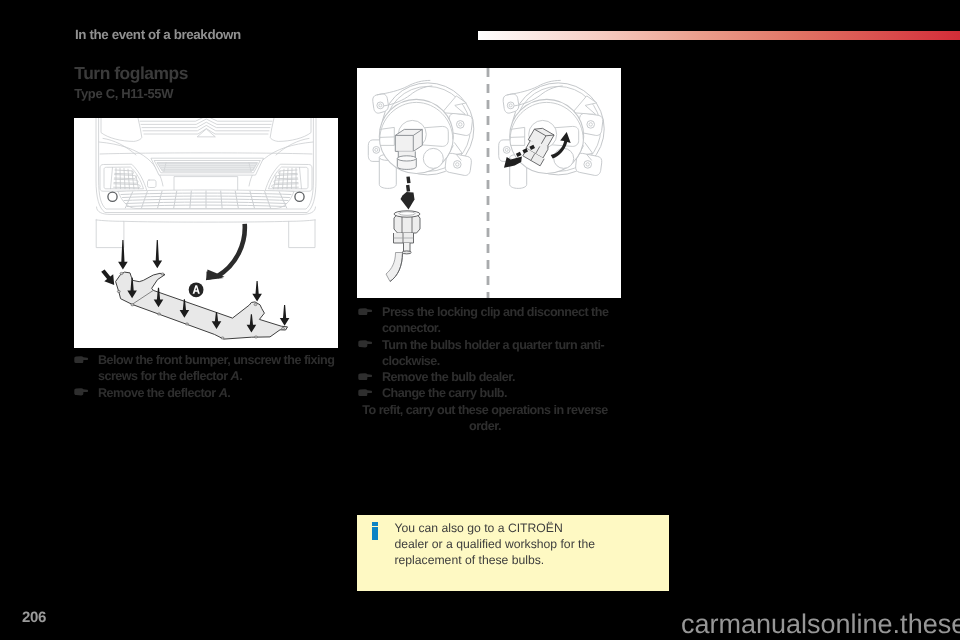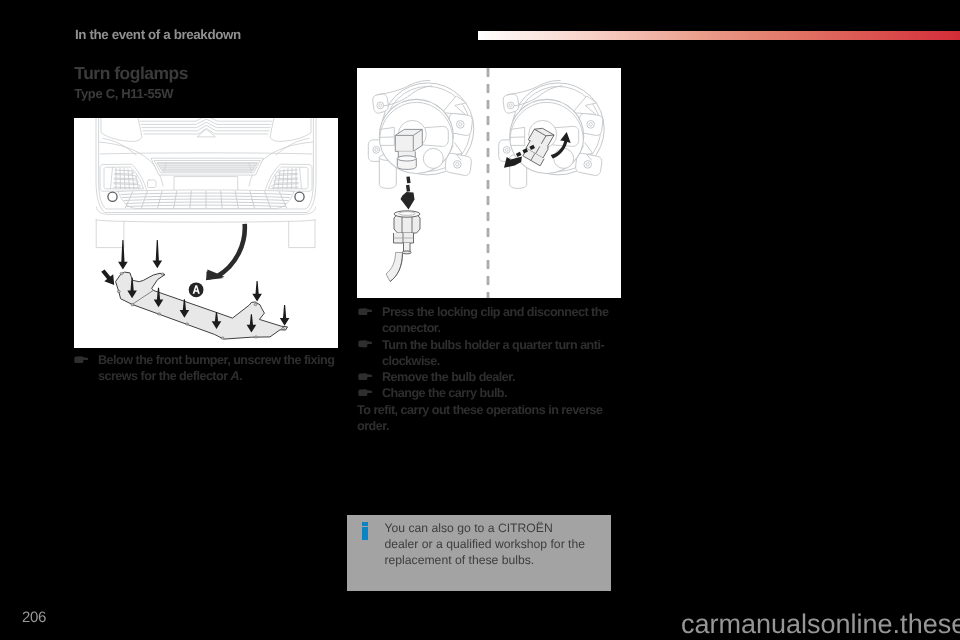--- a/index.html
+++ b/index.html
@@ -19,30 +19,30 @@
   .fig{position:absolute;background:#fff;}
   #fig1{left:74px;top:118px;width:264px;height:230px;}
   #fig2{left:357px;top:68px;width:264px;height:230px;}
   
   .bl{position:absolute;font-size:12.6px;font-weight:bold;color:#2e2e2e;line-height:16.3px;letter-spacing:-0.52px;}
   .bl .row{position:relative;padding-left:25px;}
   .bl .hand{position:absolute;left:1px;top:3.5px;width:14px;height:8px;line-height:0;}
   .bl p{margin:0;}
   #list1{left:73px;top:352px;width:262px;}
   #list2{left:357px;top:304px;width:256px;}
-  .plain{margin:0;}
-  
-  .info{position:absolute;left:347px;top:515px;width:264px;height:76px;background:#a3a3a3;}
+  .plain{margin:0;text-align:center;}
+  
+  .info{position:absolute;left:357px;top:515px;width:264px;height:76px;background:#fef9c3;padding-left:48px;}
   .info .i{position:absolute;left:15px;top:7.4px;width:5.6px;height:18px;}
   .info .i b{position:absolute;left:0;width:5.6px;background:#0c84c4;display:block;}
   .info .i .dot{top:0;height:3.5px;}
   .info .i .stem{top:5px;height:12.6px;}
   .info .txt{position:absolute;left:37.5px;top:4.5px;width:203px;font-size:12.2px;color:#3d3d3d;
              line-height:16.2px;}
-  .pagenum{position:absolute;left:22px;top:608.5px;font-size:15px;font-weight:normal;color:#9a9a9a;letter-spacing:-0.4px;}
+  .pagenum{position:absolute;left:22px;top:608.5px;font-size:15px;font-weight:bold;color:#9a9a9a;letter-spacing:-0.4px;}
   .wm{position:absolute;left:681px;top:610.5px;font-size:27px;color:#969696;
       font-family:"Liberation Sans",sans-serif;letter-spacing:0px;line-height:27px;}
 </style>
 </head>
 <body>
 
 <div class="page">
   <div class="hdr-text">In the event of a breakdown</div>
   <div class="hdr-bar"></div>
   <div class="h1">Turn foglamps</div>
@@ -331,20 +331,26 @@
     </svg>
   </div>
 
   <div class="bl" id="list1">
       <div class="row">
         <span class="hand"><svg viewBox="0 0 140 75" width="14" height="7.5" aria-hidden="true" preserveAspectRatio="none">
             <path fill="#2e2e2e" d="M3 24 C3 13 10 6 22 5 L68 2 C80 1 88 5 94 13 L134 17 C138 17 140 20 140 24 L140 33 C140 37 138 40 134 40 L94 40 L93 58 C92 69 84 74 72 74 L22 71 C10 70 3 63 3 52 Z"></path>
           </svg></span>
         <p>Below the front bumper, unscrew the fixing screws for the deflector <i>A</i>.</p>
       </div>
+      <div class="row">
+        <span class="hand"><svg viewBox="0 0 140 75" width="14" height="7.5" aria-hidden="true" preserveAspectRatio="none">
+            <path fill="#2e2e2e" d="M3 24 C3 13 10 6 22 5 L68 2 C80 1 88 5 94 13 L134 17 C138 17 140 20 140 24 L140 33 C140 37 138 40 134 40 L94 40 L93 58 C92 69 84 74 72 74 L22 71 C10 70 3 63 3 52 Z"></path>
+          </svg></span>
+        <p>Remove the deflector <i>A</i>.</p>
+      </div>
     </div>
   <div class="bl" id="list2">
       <div class="row">
         <span class="hand"><svg viewBox="0 0 140 75" width="14" height="7.5" aria-hidden="true" preserveAspectRatio="none">
             <path fill="#2e2e2e" d="M3 24 C3 13 10 6 22 5 L68 2 C80 1 88 5 94 13 L134 17 C138 17 140 20 140 24 L140 33 C140 37 138 40 134 40 L94 40 L93 58 C92 69 84 74 72 74 L22 71 C10 70 3 63 3 52 Z"></path>
           </svg></span>
         <p>Press the locking clip and disconnect the connector.</p>
       </div>
       <div class="row">
         <span class="hand"><svg viewBox="0 0 140 75" width="14" height="7.5" aria-hidden="true" preserveAspectRatio="none">

